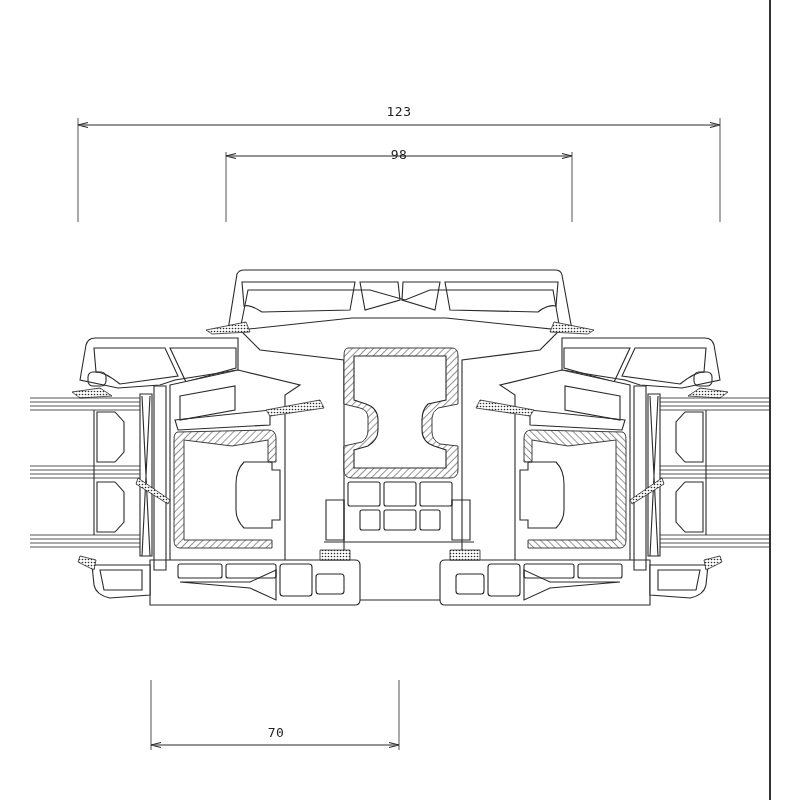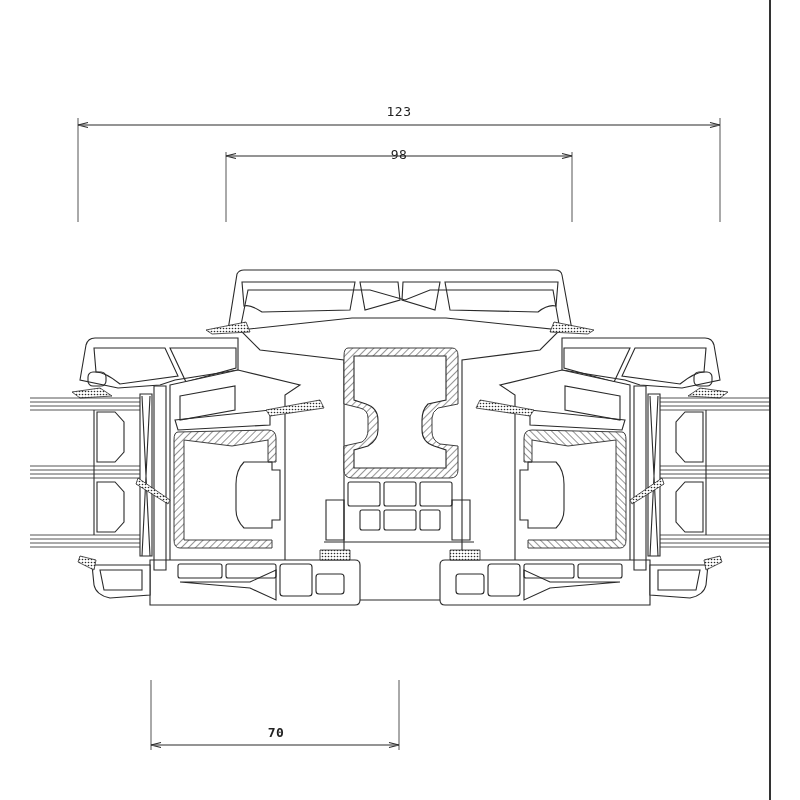--- a/index.html
+++ b/index.html
@@ -183,13 +183,13 @@
     <path class="ln" d="M154,386 L166,386 L166,570 L154,570 Z"></path>
     <path class="gasket" d="M138,478 L170,500 L168,504 L136,484 Z"></path>
   </g>
 
   <path class="gasket" d="M206,330 L246,322 L250,332 L212,334 Z"></path>
   <path class="gasket" d="M594,330 L554,322 L550,332 L588,334 Z"></path>
 </svg>
 
 <div class="dim-label" style="left:399px; top:104px;">123</div>
 <div class="dim-label" style="left:399px; top:135px;margin-top:12px;">98</div>
-<div class="dim-label" style="left:276px; top:725px;font-weight:bold;">70</div>
+<div class="dim-label" style="left:276px; top:725px;">70</div>
 
 </body></html>

